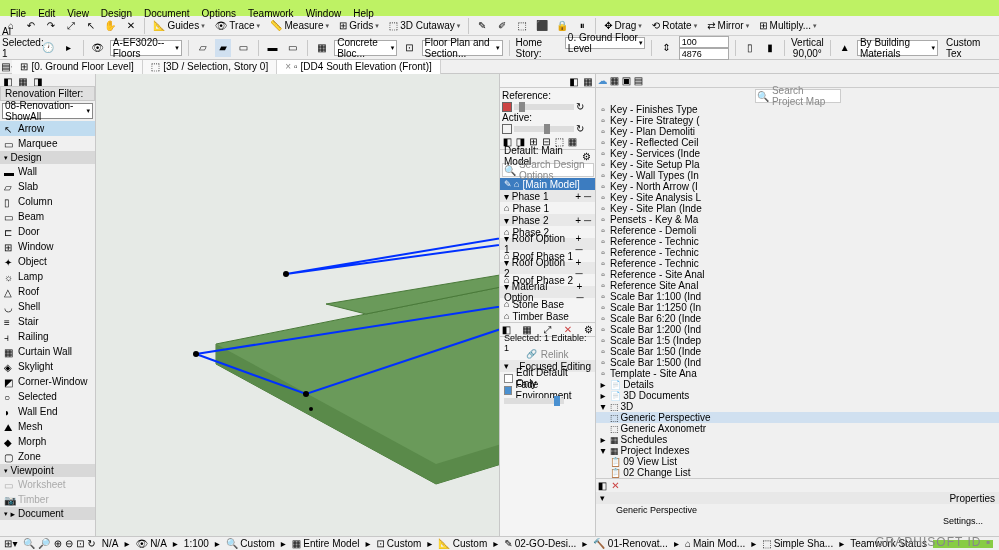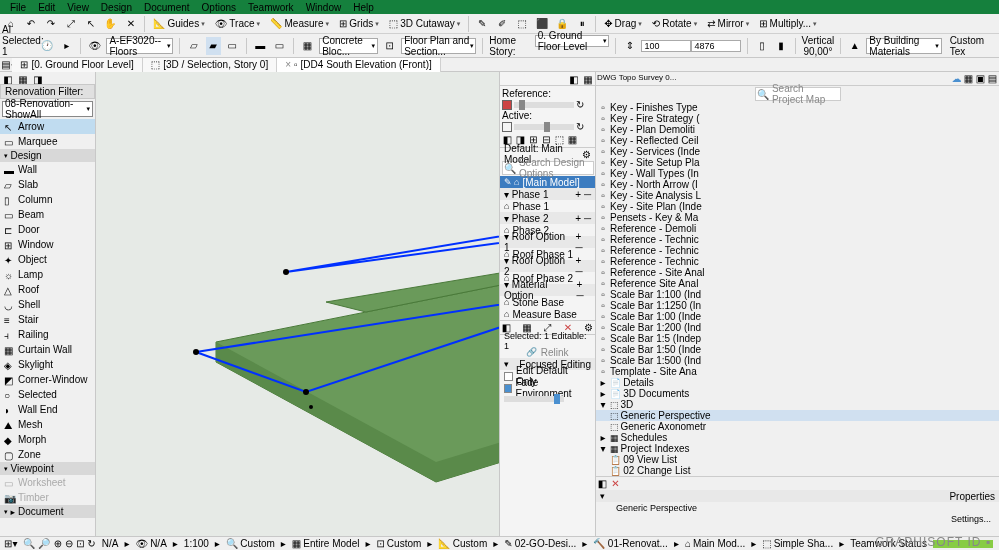--- a/index.html
+++ b/index.html
@@ -1,17 +1,17 @@
 <!DOCTYPE html>
 <html><head>
 <meta charset="utf-8">
 <style>
 *{box-sizing:border-box;margin:0;padding:0;font-family:"Segoe UI",Arial,sans-serif;font-size:10px;user-select:none}
 body{width:999px;height:550px;background:#f0f0f0;overflow:hidden;position:relative}
-.menubar{height:14px;background:#15803d;display:flex;padding:0 4px;align-items:center;gap:0}
+.menubar{height:14px;background:#bef264;display:flex;padding:8px 4px;gap:0}
 .menubar span{padding:0 6px;cursor:pointer}
 .toolbar1{height:20px;background:#f0f0f0;border-bottom:1px solid #d0d0d0;display:flex;align-items:center;padding:0 2px;gap:2px}
 .toolbar2{height:24px;background:#f0f0f0;border-bottom:1px solid #c8c8c8;display:flex;align-items:center;padding:0 2px;gap:4px}
 .tb-btn{width:18px;height:18px;display:inline-flex;align-items:center;justify-content:center;border:1px solid transparent;cursor:pointer}
 .sep{width:1px;height:16px;background:#c8c8c8;margin:0 2px}
 .dd{display:inline-flex;align-items:center;gap:2px;padding:0 4px;cursor:pointer;height:18px}
 .dd::after{content:"▾";font-size:7px;color:#555}
 .layer-sel{background:#fff;border:1px solid #aaa;height:16px;width:80px;padding:0 2px;display:flex;align-items:center;justify-content:space-between}
 .layer-sel::after{content:"▾";font-size:7px}
 .tabbar{height:14px;background:#f0f0f0;display:flex;align-items:center;border-bottom:1px solid #c8c8c8}
@@ -123,21 +123,21 @@
     </div>
   <span class="sep"></span>
   <div style="display:flex;flex-direction:row;font-size:8px">
     <span>Home Story:</span>
     <div class="layer-sel" style="width:90px;height:12px">
         <span>0. Ground Floor Level</span>
       </div>
   </div>
   <span class="sep"></span>
   <span class="tb-btn">⇕</span>
-  <div style="display:flex;flex-direction:row">
+  <div style="display:flex;flex-direction:column">
     <input class="topright-input" value="100" style="">
     <input class="topright-input" value="4876" style="">
   </div>
   <span class="sep"></span>
   <span class="tb-btn">▯</span>
   <span class="tb-btn">▮</span>
   <span class="sep"></span>
   <div style="display:flex;flex-direction:column;font-size:8px;align-items:center">
     <span>Vertical</span>
     <span>90,00°</span>
@@ -366,21 +366,21 @@
       <div class="do-row hdr">
           <span>▾ <span>Roof Option 2</span></span>
           <span>+ ─</span>
         </div>
       <div class="do-row">⌂ <span>Roof Phase 2</span></div>
       <div class="do-row hdr">
           <span>▾ <span>Material Option</span></span>
           <span>+ ─</span>
         </div>
       <div class="do-row">⌂ <span>Stone Base</span></div>
-      <div class="do-row">⌂ <span>Measure Base</span></div>
+      <div class="do-row">⌂ <span>Timber Base</span></div>
     </div>
     <div style="border-top:1px solid #ccc;padding:1px;display:flex;gap:2px;justify-content:space-between">
       <span class="tb-btn" style="width:11px;height:11px">◧</span>
       <span class="tb-btn" style="width:11px;height:11px">▦</span>
       <span class="tb-btn" style="width:11px;height:11px">⤢</span>
       <span class="tb-btn" style="width:11px;height:11px;color:#c44">✕</span>
       <span class="tb-btn" style="width:11px;height:11px">⚙</span>
     </div>
     <div class="do-row" style="border-top:1px solid #ccc">Selected: 1 Editable: 1</div>
     <div class="do-row" style="justify-content:center;color:#888">🔗 <span>Relink</span></div>
@@ -393,21 +393,20 @@
         <span class="chk on"></span>
         <span>Fade Environment</span>
       </div>
     <div class="slider" style="margin:2px 4px">
         <div class="thumb" style="left:50px;background:#4a90d0"></div>
       </div>
   </div>
 
   <div class="navpalette">
     <div style="height:14px;display:flex;gap:1px;padding:1px;border-bottom:1px solid #ccc">
-      <span style="flex:1;font-size:8px;overflow:hidden">DWG Topo Survey 0...</span>
       <span class="tb-btn" style="width:11px;height:11px;color:#4a90d0">☁</span>
       <span class="tb-btn" style="width:11px;height:11px">▦</span>
       <span class="tb-btn" style="width:11px;height:11px">▣</span>
       <span class="tb-btn" style="width:11px;height:11px">▤</span>
     </div>
     <div class="searchbox" style="width:86px;margin:1px auto">🔍<span>Search Project Map</span></div>
     <div style="overflow:hidden" id="navlist">
         <div class="navitem">
           <span class="ni">▫</span>
           <span>Key -  Finishes Type</span>
@@ -479,21 +478,21 @@
         <div class="navitem">
           <span class="ni">▫</span>
           <span>Scale Bar 1:100 (Ind</span>
         </div>
         <div class="navitem">
           <span class="ni">▫</span>
           <span>Scale Bar 1:1250 (In</span>
         </div>
         <div class="navitem">
           <span class="ni">▫</span>
-          <span>Scale Bar 1:00 (Inde</span>
+          <span>Scale Bar 6:20 (Inde</span>
         </div>
         <div class="navitem">
           <span class="ni">▫</span>
           <span>Scale Bar 1:200 (Ind</span>
         </div>
         <div class="navitem">
           <span class="ni">▫</span>
           <span>Scale Bar 1:5 (Indep</span>
         </div>
         <div class="navitem">
@@ -517,21 +516,21 @@
     <div class="navitem"><span class="ni">▸</span>▦<span>Schedules</span></div>
     <div class="navitem"><span class="ni">▾</span>▦<span>Project Indexes</span></div>
     <div class="navitem" style="padding-left:14px">📋<span>09 View List</span></div>
     <div class="navitem" style="padding-left:14px">📋<span>02 Change List</span></div>
     <div style="border-top:1px solid #ccc;padding:1px;display:flex;gap:2px">
       <span class="tb-btn" style="width:11px;height:11px">◧</span>
       <span class="tb-btn" style="width:11px;height:11px;color:#c44">✕</span>
     </div>
     <div class="do-row hdr">▾ <span>Properties</span></div>
     <div class="navitem" style="padding-left:20px">Generic Perspective</div>
-    <div class="navitem" style="justify-content:flex-end;padding-right:8px">Settings...</div>
+    <div class="navitem" style="justify-content:flex-end;padding-right:16px">Settings...</div>
   </div>
 </div>
 
 <div class="statusbar">
   <span class="sb">⊞▾</span>
   <span class="sb">🔍 🔎 ⊕ ⊖ ⊡ ↻</span>
   <span class="sb">N/A</span>
   <span class="sb">▸</span>
   <span class="sb">👁 <span>N/A</span></span>
   <span class="sb">▸</span>

